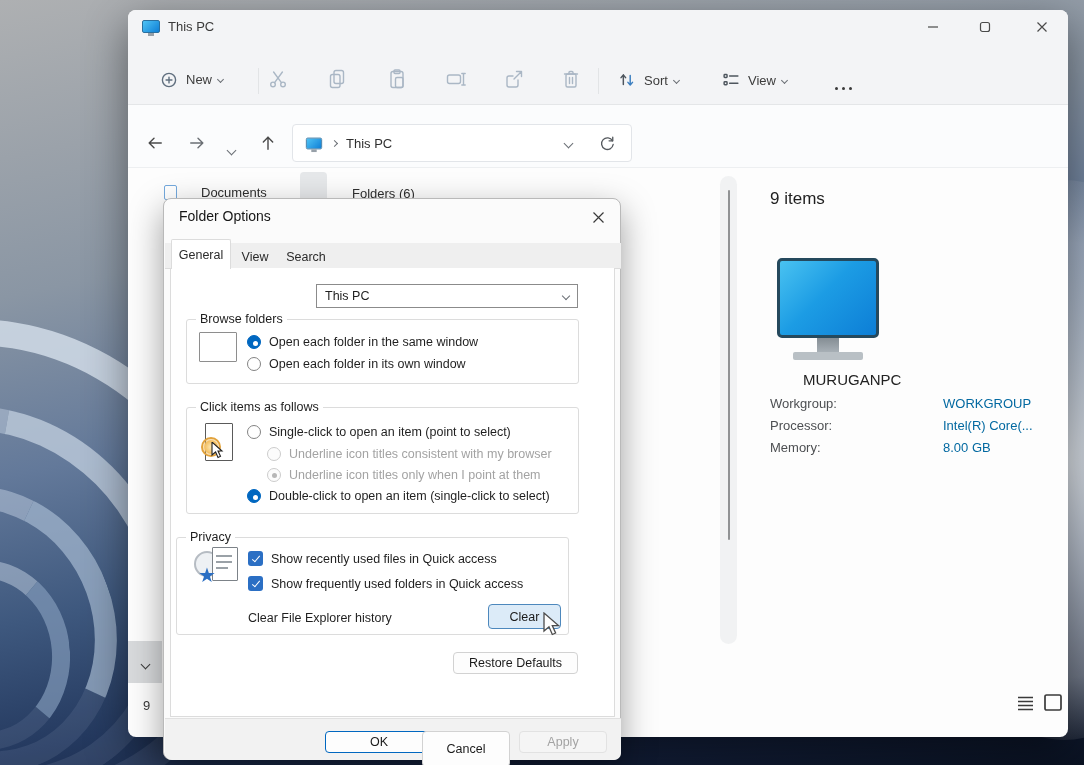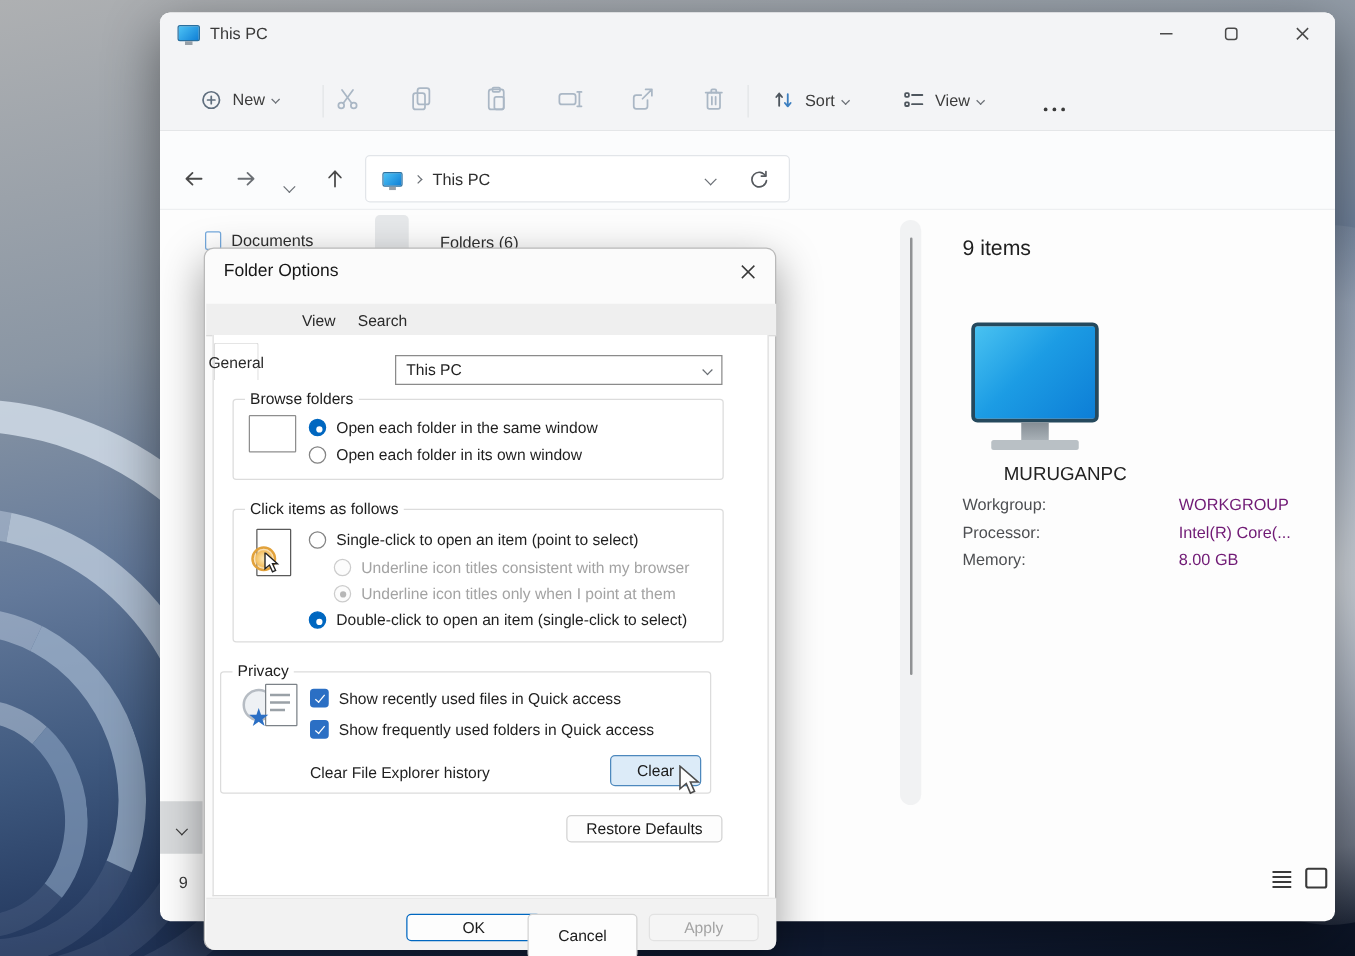--- a/index.html
+++ b/index.html
@@ -29,21 +29,21 @@
   background:linear-gradient(135deg,#4ec3f5,#0f7fd6); border:1px solid #2a6f9e; }
 .mini-mon::after { content:""; position:absolute; left:5px; top:12px; width:6px; height:3px; background:#97a0a8; }
 .search-input { border:none; outline:none; background:transparent; font-family:"Liberation Sans",sans-serif; font-size:13px; color:#555; width:320px; }
 .search-input::placeholder { color:#7a7d80; }
 .dots b { display:inline-block; width:3px; height:3px; border-radius:50%; background:#3a3a3a; margin:0 2px; }
 
 
 .count-head { font-size:17px; color:#1f1f1f; }
 .pc-name { font-size:15px; color:#222; }
 .prop-label { font-size:13px; color:#4d4f52; }
-.prop-value { font-size:13px; color:#701a75; }
+.prop-value { font-size:13px; color:#0369a1; }
 .mon-screen { position:absolute; width:102px; height:80px; border-radius:5px; border:3px solid #25495d;
   background:linear-gradient(135deg,#49c2f1 0%,#1c9ce4 45%,#0d7ed6 100%); }
 .scroll-track { position:absolute; background:#f1f2f3; border-radius:9px; }
 .scroll-thumb { position:absolute; width:2px; background:#909294; border-radius:1px; }
 
 
 .dlg { position:absolute; left:163px; top:198px; width:458px; height:562px; background:#fbfbfb;
   border:1px solid #b9b9b9; border-radius:8px; box-shadow:0 12px 34px rgba(0,0,0,.38); }
 .dlg-title { font-size:14px; color:#161616; }
 .tabstrip { position:absolute; left:1px; top:44px; width:456px; height:26px; background:#efefef; border-bottom:1px solid #dcdcdc; }
@@ -211,21 +211,21 @@
       <span class="chev chev-r" style="width:5px;height:5px;"></span>
       <span style="font-size:13px; color:#2f2f2f;">This PC</span>
       <span class="chev" style="position:absolute; left:272px;"></span>
       <svg style="position:absolute; left:304px; top:9px;" width="20" height="20" viewBox="0 0 24 24" fill="none" stroke="#55595e" stroke-width="1.6" stroke-linecap="round" stroke-linejoin="round">
           <path d="M18.6 8.2 A7 7 0 1 0 19.4 12.6"></path>
           <path d="M18.9 3.8 V8.2 H14.5"></path>
         </svg>
     </div>
 
 
-    <div class="abs flexc" style="left:36px; top:175px; gap:8px;">
+    <div class="abs flexc" style="left:36px; top:175px; gap:24px;">
       <span style="width:13px; height:15px; background:#fff; border:1.5px solid #74a9dd; border-radius:2px;"></span>
       <span style="font-size:13px; color:#2f2f2f;">Documents</span>
     </div>
     <div class="abs" style="left:172px; top:162px; width:27px; height:32px; background:#e6e8ea; border-radius:4px;"></div>
     <div class="abs" style="left:224px; top:176px; font-size:13px; color:#2f2f2f;">Folders (6)</div>
 
     <div class="abs count-head" style="left:642px; top:179px;">9 items</div>
 
     <div class="abs" style="left:640px; top:240px; width:130px; height:130px;">
       <div class="mon-screen" style="left:9px; top:8px;"></div>
@@ -263,21 +263,21 @@
 
   <div class="dlg">
     <div class="abs dlg-title" style="left:15px; top:9px;">Folder Options</div>
     <div class="abs" style="left:424px; top:8px; width:20px; height:20px; display:flex; align-items:center; justify-content:center;">
       <svg width="13" height="13" viewBox="0 0 13 13">
           <path d="M1.5 1.5 L11.5 11.5 M11.5 1.5 L1.5 11.5" stroke="#3a3a3a" stroke-width="1.2"></path>
         </svg>
     </div>
 
     <div class="tabstrip"></div>
-    <div class="tab active" style="left:7px; top:40px; width:36px; height:30px;margin-top:35px;">General</div>
+    <div class="tab active" style="left:7px; top:40px; width:60px; height:30px;">General</div>
     <div class="tab" style="left:69px; top:46px; width:44px; height:24px;">View</div>
     <div class="tab" style="left:113px; top:46px; width:58px; height:24px;">Search</div>
 
     <div class="page"></div>
 
     <div class="abs dtext" style="left:20px; top:89px;">Open File Explorer to:</div>
     <div class="abs flexc" style="left:152px; top:85px; width:262px; height:24px; background:#fff; border:1px solid #8b8b8b; padding:0 8px; justify-content:space-between; z-index:2;">
       <span class="dtext">This PC</span>
       <span class="chev" style="width:6px;height:6px;"></span>
     </div>

